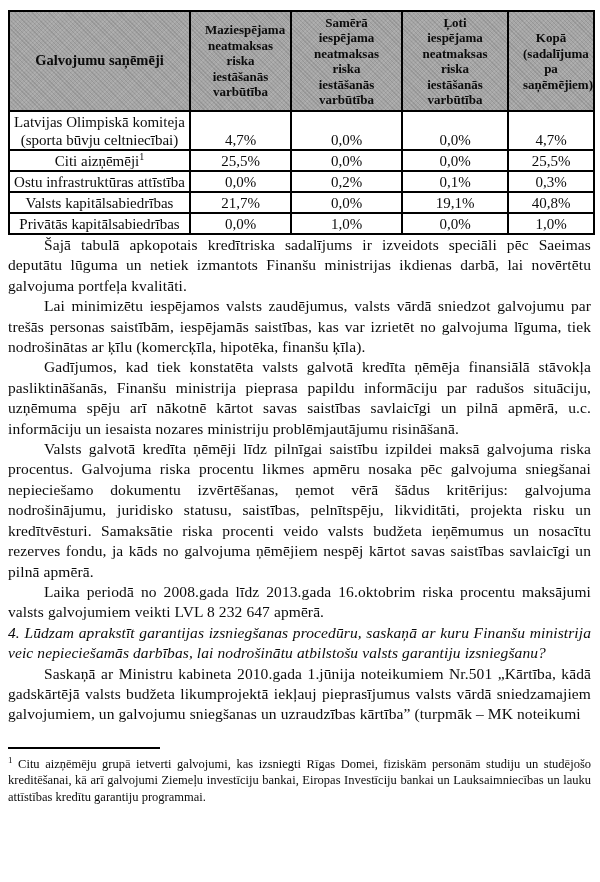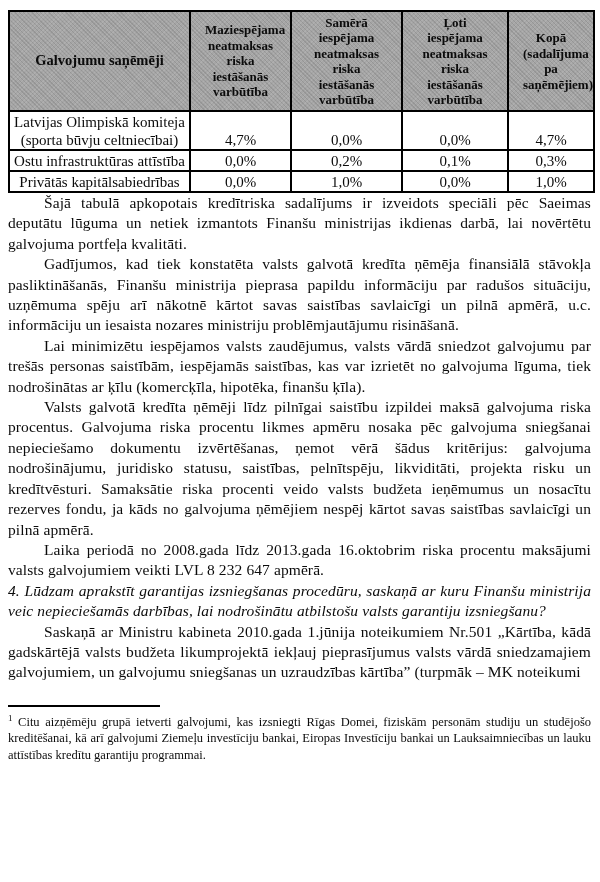--- a/index.html
+++ b/index.html
@@ -145,41 +145,55 @@
     </thead>
     <tbody>
       <tr class="tall">
         <td class="label-cell">Latvijas Olimpiskā komiteja (sporta būvju celtniecībai)</td>
         <td class="value-cell">4,7%</td>
         <td class="value-cell">0,0%</td>
         <td class="value-cell">0,0%</td>
         <td class="value-cell">4,7%</td>
       </tr>
       <tr>
+        <td class="label-cell"><span>Citi aizņēmēji</span><sup class="fn-ref">1</sup></td>
+        <td class="value-cell">25,5%</td>
+        <td class="value-cell">0,0%</td>
+        <td class="value-cell">0,0%</td>
+        <td class="value-cell">25,5%</td>
+      </tr>
+      <tr>
         <td class="label-cell">Ostu infrastruktūras attīstība</td>
         <td class="value-cell">0,0%</td>
         <td class="value-cell">0,2%</td>
         <td class="value-cell">0,1%</td>
         <td class="value-cell">0,3%</td>
       </tr>
       <tr>
+        <td class="label-cell">Valsts kapitālsabiedrības</td>
+        <td class="value-cell">21,7%</td>
+        <td class="value-cell">0,0%</td>
+        <td class="value-cell">19,1%</td>
+        <td class="value-cell">40,8%</td>
+      </tr>
+      <tr>
         <td class="label-cell">Privātās kapitālsabiedrības</td>
         <td class="value-cell">0,0%</td>
         <td class="value-cell">1,0%</td>
         <td class="value-cell">0,0%</td>
         <td class="value-cell">1,0%</td>
       </tr>
     </tbody>
   </table>
 
   <p class="body-text mt-note">Šajā tabulā apkopotais kredītriska sadalījums ir izveidots speciāli pēc Saeimas deputātu lūguma un netiek izmantots Finanšu ministrijas ikdienas darbā, lai novērtētu galvojuma portfeļa kvalitāti.</p>
 
 
+  <p class="body-text mt-para">Lai minimizētu iespējamos valsts zaudējumus, valsts vārdā sniedzot galvojumu par trešās personas saistībām, iespējamās saistības, kas var izrietēt no galvojuma līguma, tiek nodrošinātas ar ķīlu (komercķīla, hipotēka, finanšu ķīla).</p>
   <p class="body-text">Gadījumos, kad tiek konstatēta valsts galvotā kredīta ņēmēja finansiālā stāvokļa pasliktināšanās, Finanšu ministrija pieprasa papildu informāciju par radušos situāciju, uzņēmuma spēju arī nākotnē kārtot savas saistības savlaicīgi un pilnā apmērā, u.c. informāciju un iesaista nozares ministriju problēmjautājumu risināšanā.</p>
-  <p class="body-text mt-para">Lai minimizētu iespējamos valsts zaudējumus, valsts vārdā sniedzot galvojumu par trešās personas saistībām, iespējamās saistības, kas var izrietēt no galvojuma līguma, tiek nodrošinātas ar ķīlu (komercķīla, hipotēka, finanšu ķīla).</p>
   <p class="body-text mt-block">Valsts galvotā kredīta ņēmēji līdz pilnīgai saistību izpildei maksā galvojuma riska procentus. Galvojuma riska procentu likmes apmēru nosaka pēc galvojuma sniegšanai nepieciešamo dokumentu izvērtēšanas, ņemot vērā šādus kritērijus: galvojuma nodrošinājumu, juridisko statusu, saistības, pelnītspēju, likviditāti, projekta risku un kredītvēsturi. Samaksātie riska procenti veido valsts budžeta ieņēmumus un nosacītu rezerves fondu, ja kāds no galvojuma ņēmējiem nespēj kārtot savas saistības savlaicīgi un pilnā apmērā.</p>
   <p class="body-text mt-small">Laika periodā no 2008.gada līdz 2013.gada 16.oktobrim riska procentu maksājumi valsts galvojumiem veikti LVL 8 232 647 apmērā.</p>
 
   <p class="question mt-sec4">4. Lūdzam aprakstīt garantijas izsniegšanas procedūru, saskaņā ar kuru Finanšu ministrija veic nepieciešamās darbības, lai nodrošinātu atbilstošu valsts garantiju izsniegšanu?</p>
 
   <p class="body-text mt-para">Saskaņā ar Ministru kabineta 2010.gada 1.jūnija noteikumiem Nr.501 „Kārtība, kādā gadskārtējā valsts budžeta likumprojektā iekļauj pieprasījumus valsts vārdā sniedzamajiem galvojumiem, un galvojumu sniegšanas un uzraudzības kārtība” (turpmāk – MK noteikumi</p>
 
   <div class="footnote-area">
     <div class="footnote-rule"></div>
     <p class="footnote-text"><sup>1</sup> <span>Citu aizņēmēju grupā ietverti galvojumi, kas izsniegti Rīgas Domei, fiziskām personām studiju un studējošo kreditēšanai, kā arī galvojumi Ziemeļu investīciju bankai, Eiropas Investīciju bankai un Lauksaimniecības un lauku attīstības kredītu garantiju programmai.</span></p>

